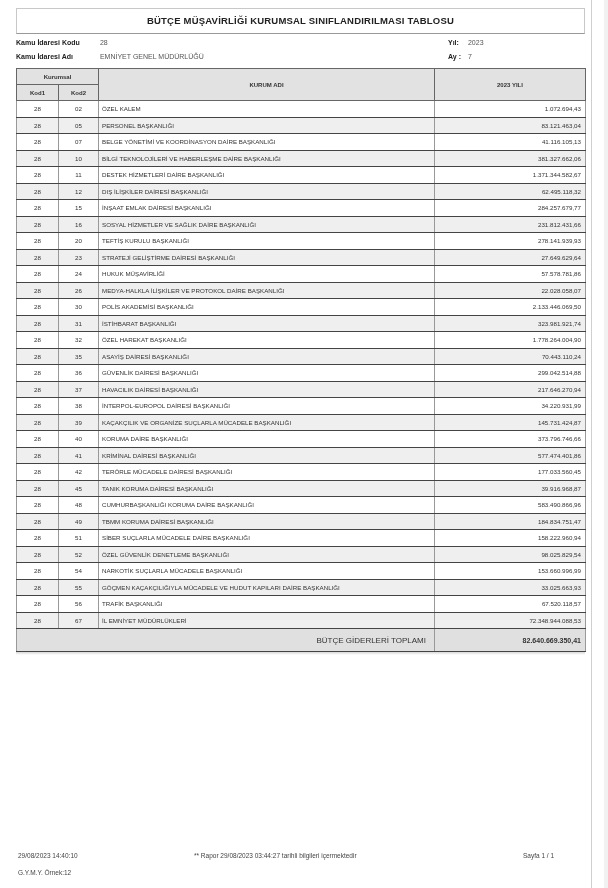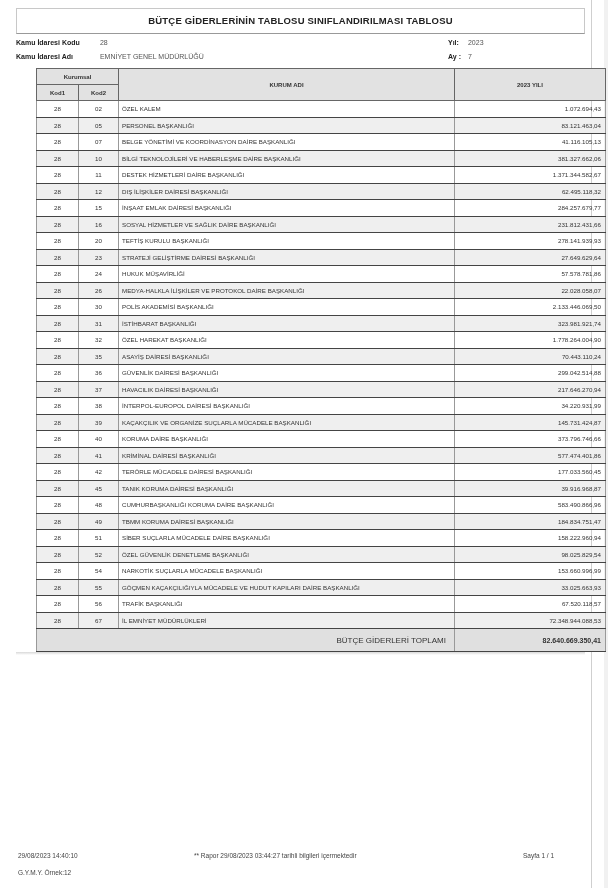--- a/index.html
+++ b/index.html
@@ -27,21 +27,20 @@
   .meta .lbl { display: inline-block; width: 82px; font-weight: bold; }
   .meta .val { color: #555; }
   .meta .right { position: absolute; left: 432px; height: 14px; line-height: 14px; }
   .meta .right.r1 { top: 2px; }
   .meta .right.r2 { top: 16px; }
   .meta .right .lbl { width: 18px; }
 
   table.t {
     border-collapse: collapse; width: 569px; table-layout: fixed;
     border: 1.5px solid #555;
-    margin-left: 20px;
   }
   table.t th {
     background: #e2e2e2; font-size: 6px; font-weight: bold; color: #333;
     border: 1px solid #666;
   }
   table.t th.k { height: 13px; }
   table.t th.big { height: 27px; }
   table.t td {
     height: 15.5px; font-size: 6.2px; color: #333; padding: 0;
     border-top: 1.5px solid #444; border-bottom: 1.5px solid #444;
@@ -61,21 +60,21 @@
   .footer .f3 { position: absolute; left: 505px; top: 0; }
   .footer .f4 { position: absolute; left: 0; top: 17px; }
 </style>
 </head>
 <body>
 
 <div class="page-edge"></div>
 <div class="page-edge2"></div>
 
 <div class="report">
-  <div class="title-box">BÜTÇE GİDERLERİNİN  TABLOSU  SINIFLANDIRILMASI TABLOSU</div>
+  <div class="title-box">BÜTÇE MÜŞAVİRLİĞİ  KURUMSAL  SINIFLANDIRILMASI TABLOSU</div>
 
   <div class="meta">
     <div class="row r1">
       <span class="lbl">Kamu İdaresi Kodu</span>
       <span class="val">28</span>
     </div>
     <div class="row r2">
       <span class="lbl">Kamu İdaresi  Adı</span>
       <span class="val">EMNİYET GENEL MÜDÜRLÜĞÜ</span>
     </div>

